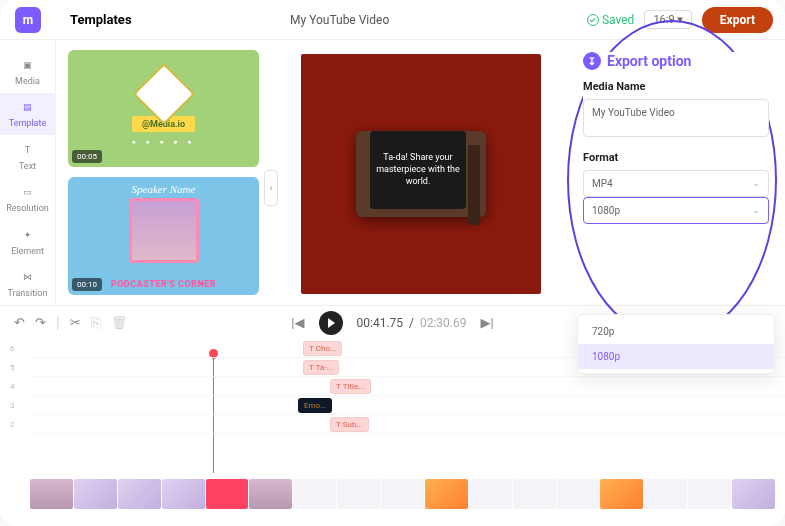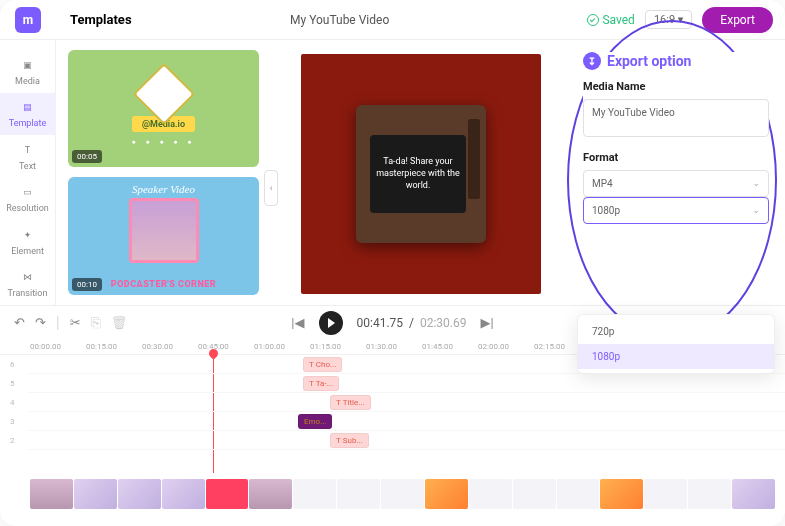--- a/index.html
+++ b/index.html
@@ -7,21 +7,21 @@
 .top { display: flex; height: 40px; border-bottom: 1px solid #eee; align-items: center; }
 .logo-box { width: 56px; display: flex; align-items: center; justify-content: center; }
 .logo { width: 26px; height: 26px; background: #7c5cff; border-radius: 6px; display: flex; align-items: center; justify-content: center; color: #fff; font-weight: 700; font-size: 12px; }
 .title-templates { font-weight: 700; font-size: 13px; padding-left: 14px; }
 .title-project { position: absolute; left: 290px; font-size: 12px; color: #555; }
 .top-right { position: absolute; right: 12px; display: flex; align-items: center; gap: 10px; }
 .saved { color: #2ec27e; font-size: 12px; display: flex; align-items: center; gap: 3px; }
 .saved-ic { width: 12px; height: 12px; border: 1.5px solid #2ec27e; border-radius: 50%; position: relative; }
 .saved-ic::after { content:""; position:absolute; left:2px; top:3px; width:4px; height:2px; border-left:1.5px solid #2ec27e; border-bottom:1.5px solid #2ec27e; transform: rotate(-45deg); }
 .ratio { font-size: 11px; color: #666; border: 1px solid #ddd; padding: 2px 8px; border-radius: 4px; }
-.export-btn { background: #a21caf; color: #fff; font-size: 12px; border: none; padding: 6px 18px; border-radius: 14px; font-weight: 400; cursor: pointer; }
+.export-btn { background: #c2410c; color: #fff; font-size: 12px; border: none; padding: 6px 18px; border-radius: 14px; font-weight: 700; cursor: pointer; }
 
 .main { display: flex; height: 265px; }
 .sidebar { width: 56px; display: flex; flex-direction: column; align-items: center; padding-top: 10px; gap: 0; border-right: 1px solid #f0f0f0; }
 .sb-item { width: 56px; height: 52px; display: flex; flex-direction: column; align-items: center; justify-content: center; gap: 3px; font-size: 9px; color: #888; cursor: pointer; }
 .sb-item.active { background: #f2efff; color: #7c5cff; }
 .sb-ic { width: 18px; height: 16px; display: flex; align-items: center; justify-content: center; }
 
 .templates-panel { width: 215px; padding: 10px 12px; display: flex; flex-direction: column; gap: 10px; overflow: hidden; }
 .tpl { position: relative; border-radius: 6px; overflow: hidden; height: 118px; }
 .tpl1 { background: #a2d17a; display: flex; flex-direction: column; align-items: center; justify-content: center; }
@@ -29,21 +29,21 @@
 .tpl1 .tag { background: #ffd94a; color: #3a6b2b; font-size: 9px; padding: 3px 10px; border-radius: 3px; margin-top: 0; font-weight: 600; }
 .tpl1 .dots { color: #fff; font-size: 7px; margin-top: 6px; letter-spacing: 4px; }
 .tpl2 { background: #7cc5e8; display: flex; flex-direction: column; align-items: center; padding: 6px; }
 .tpl2 .spk { color: #fff; font-style: italic; font-size: 11px; font-family: cursive; }
 .tpl2 .frame { width: 70px; height: 70px; background: linear-gradient(180deg,#c8a0d6,#e0b8c8); border: 3px solid #ff8bb5; border-radius: 4px; margin-top: 3px; position: relative; }
 .tpl2 .corn { color: #ff5aa0; font-weight: 800; font-size: 9px; letter-spacing: 0.5px; margin-top: 16px; }
 .tpl-dur { position: absolute; left: 4px; bottom: 4px; background: rgba(0,0,0,0.55); color: #fff; font-size: 8px; padding: 2px 5px; border-radius: 3px; }
 
 .preview { flex: 1; padding: 14px 20px 8px 20px; position: relative; }
 .video-frame { width: 240px; height: 240px; background: #8b1a0e; border-radius: 2px; margin-left: 10px; position: relative; display: flex; align-items: center; justify-content: center; }
-.tv { width: 130px; height: 138px; background: #5a3a28; border-radius: 6px; position: relative; display: flex; align-items: center; justify-content: center; box-shadow: 0 4px 15px rgba(0,0,0,0.5); }
+.tv { width: 130px; height: 86px; background: #5a3a28; border-radius: 6px; position: relative; display: flex; align-items: flex-start; justify-content: center; box-shadow: 0 4px 15px rgba(0,0,0,0.5); }
 .tv::after { content:""; position:absolute; right:6px; top:14px; width:12px; height:80px; background:#3a2418; border-radius:2px; }
 .screen { width: 96px; height: 78px; background: #1a1a1a; border-radius: 4px; display: flex; align-items: center; justify-content: center; padding: 6px; margin-left: -6px; }
 .screen-txt { color: #fff; font-size: 9px; text-align: center; line-height: 1.3; }
 .collapse-tab { position:absolute; left:-7px; top:130px; width:14px; height:36px; background:#fff; border:1px solid #e0e0e0; border-radius:4px; display:flex; align-items:center; justify-content:center; font-size:9px; color:#888;}
 
 .controls { display: flex; align-items: center; justify-content: center; gap: 14px; height: 34px; border-top: 1px solid #eee; }
 .ctl-left { position: absolute; left: 14px; display: flex; gap: 10px; align-items: center; }
 .ctl-right { position: absolute; right: 14px; display: flex; gap: 10px; align-items: center; }
 .ci { color: #888; font-size: 13px; cursor: pointer; }
 .play-btn { width: 24px; height: 24px; background: #222; border-radius: 50%; display: flex; align-items: center; justify-content: center; }
@@ -54,21 +54,21 @@
 .timeline { position: relative; height: 180px; }
 .ruler { display: flex; font-size: 8px; color: #aaa; padding-left: 30px; gap: 0; height: 16px; align-items: center; border-bottom: 1px solid #f0f0f0; }
 .ruler span { width: 56px; }
 .playhead { position: absolute; left: 213px; top: 14px; width: 1px; height: 120px; background: #ff4757; }
 .playhead::before { content:""; position:absolute; top:-4px; left:-4px; width:9px; height:9px; background:#ff4757; border-radius:50% 50% 50% 0; transform:rotate(-45deg); }
 .tracks { padding-left: 28px; }
 .track { height: 19px; display: flex; align-items: center; position: relative; border-bottom: 1px solid #f7f7f7; }
 .track-num { position: absolute; left: -18px; font-size: 8px; color: #bbb; }
 .clip { position: absolute; height: 15px; border-radius: 3px; font-size: 8px; display: flex; align-items: center; padding: 0 5px; gap: 2px; border: 1px solid rgba(0,0,0,0.05); }
 .clip-t { background: #ffd6d6; color: #e06050; }
-.clip-e { background: #701a75; color: #c08020; }
+.clip-e { background: #0f172a; color: #c08020; }
 .thumbs { position: absolute; bottom: 10px; left: 30px; right: 10px; height: 30px; display: flex; gap: 1px; }
 .thumb { flex: 1; background: linear-gradient(135deg,#e0d0f0,#c0b0e0); border-radius: 2px; position: relative; overflow: hidden; }
 .thumb.o { background: linear-gradient(135deg,#ffb050,#ff8030); }
 .thumb.w { background: #f4f4f8; }
 .thumb.p { background: linear-gradient(180deg,#d8b8d0,#b898b0); }
 
 
 .export-panel { position: absolute; top: 52px; right: 16px; width: 186px; background: #fff; z-index: 50; }
 .ep-title { display: flex; align-items: center; gap: 6px; color: #7c5cff; font-weight: 700; font-size: 14px; margin-bottom: 10px; }
 .ep-ic { width: 18px; height: 18px; background: #7c5cff; border-radius: 50%; display: flex; align-items: center; justify-content: center; color: #fff; font-size: 10px; }
@@ -131,21 +131,21 @@
   </div>
 
   <div class="templates-panel">
     <div class="tpl tpl1">
       <div class="dia"></div>
       <div class="tag">@Media.io</div>
       <div class="dots">● ● ● ● ●</div>
       <div class="tpl-dur">00:05</div>
     </div>
     <div class="tpl tpl2">
-      <div class="spk">Speaker Video</div>
+      <div class="spk">Speaker Name</div>
       <div class="frame"></div>
       <div class="corn">PODCASTER'S CORNER</div>
       <div class="tpl-dur">00:10</div>
     </div>
   </div>
 
   <div class="preview">
     <div class="collapse-tab">‹</div>
     <div class="video-frame">
       <div class="tv">
@@ -171,33 +171,20 @@
   <div class="time-disp"><span>00:41.75</span> &nbsp;/&nbsp; <span class="tot">02:30.69</span></div>
   <span class="ci">▶|</span>
   <div class="ctl-right">
     <span class="ci">−</span>
     <span class="ci">▭</span>
     <span class="ci">+</span>
   </div>
 </div>
 
 <div class="timeline">
-  <div class="ruler" id="ruler">
-      <span>00:00.00</span>
-      <span>00:15.00</span>
-      <span>00:30.00</span>
-      <span>00:45:00</span>
-      <span>01:00.00</span>
-      <span>01:15.00</span>
-      <span>01:30.00</span>
-      <span>01:45.00</span>
-      <span>02:00.00</span>
-      <span>02:15.00</span>
-      <span>02:30.00</span>
-    </div>
   <div class="playhead"></div>
   <div class="tracks" id="tracks">
       <div class="track">
         <span class="track-num">6</span>
         <div class="clip clip-t" style="left: 275px;"><span style="font-size:8px;">T</span> Cho...</div>
       </div>
       <div class="track">
         <span class="track-num">5</span>
         <div class="clip clip-t" style="left: 275px;"><span style="font-size:8px;">T</span> Ta-...</div>
       </div>

